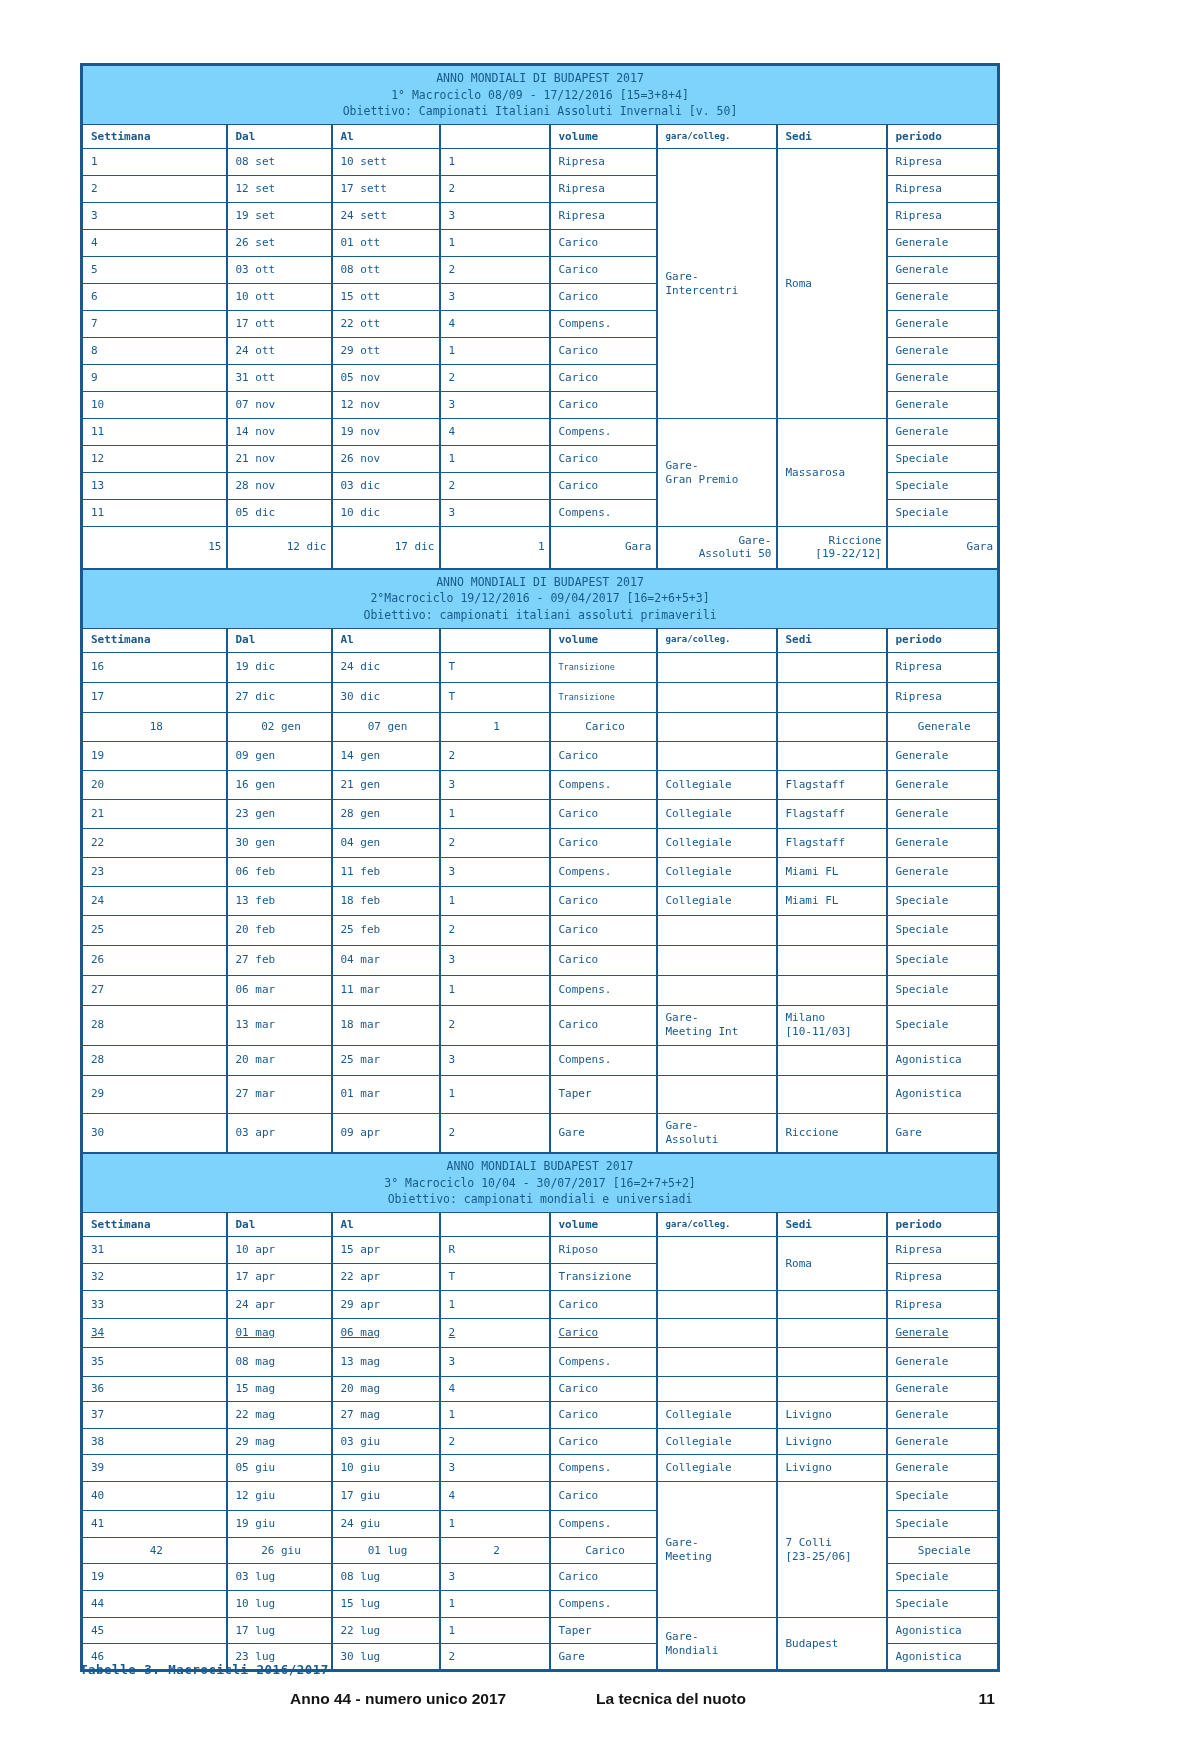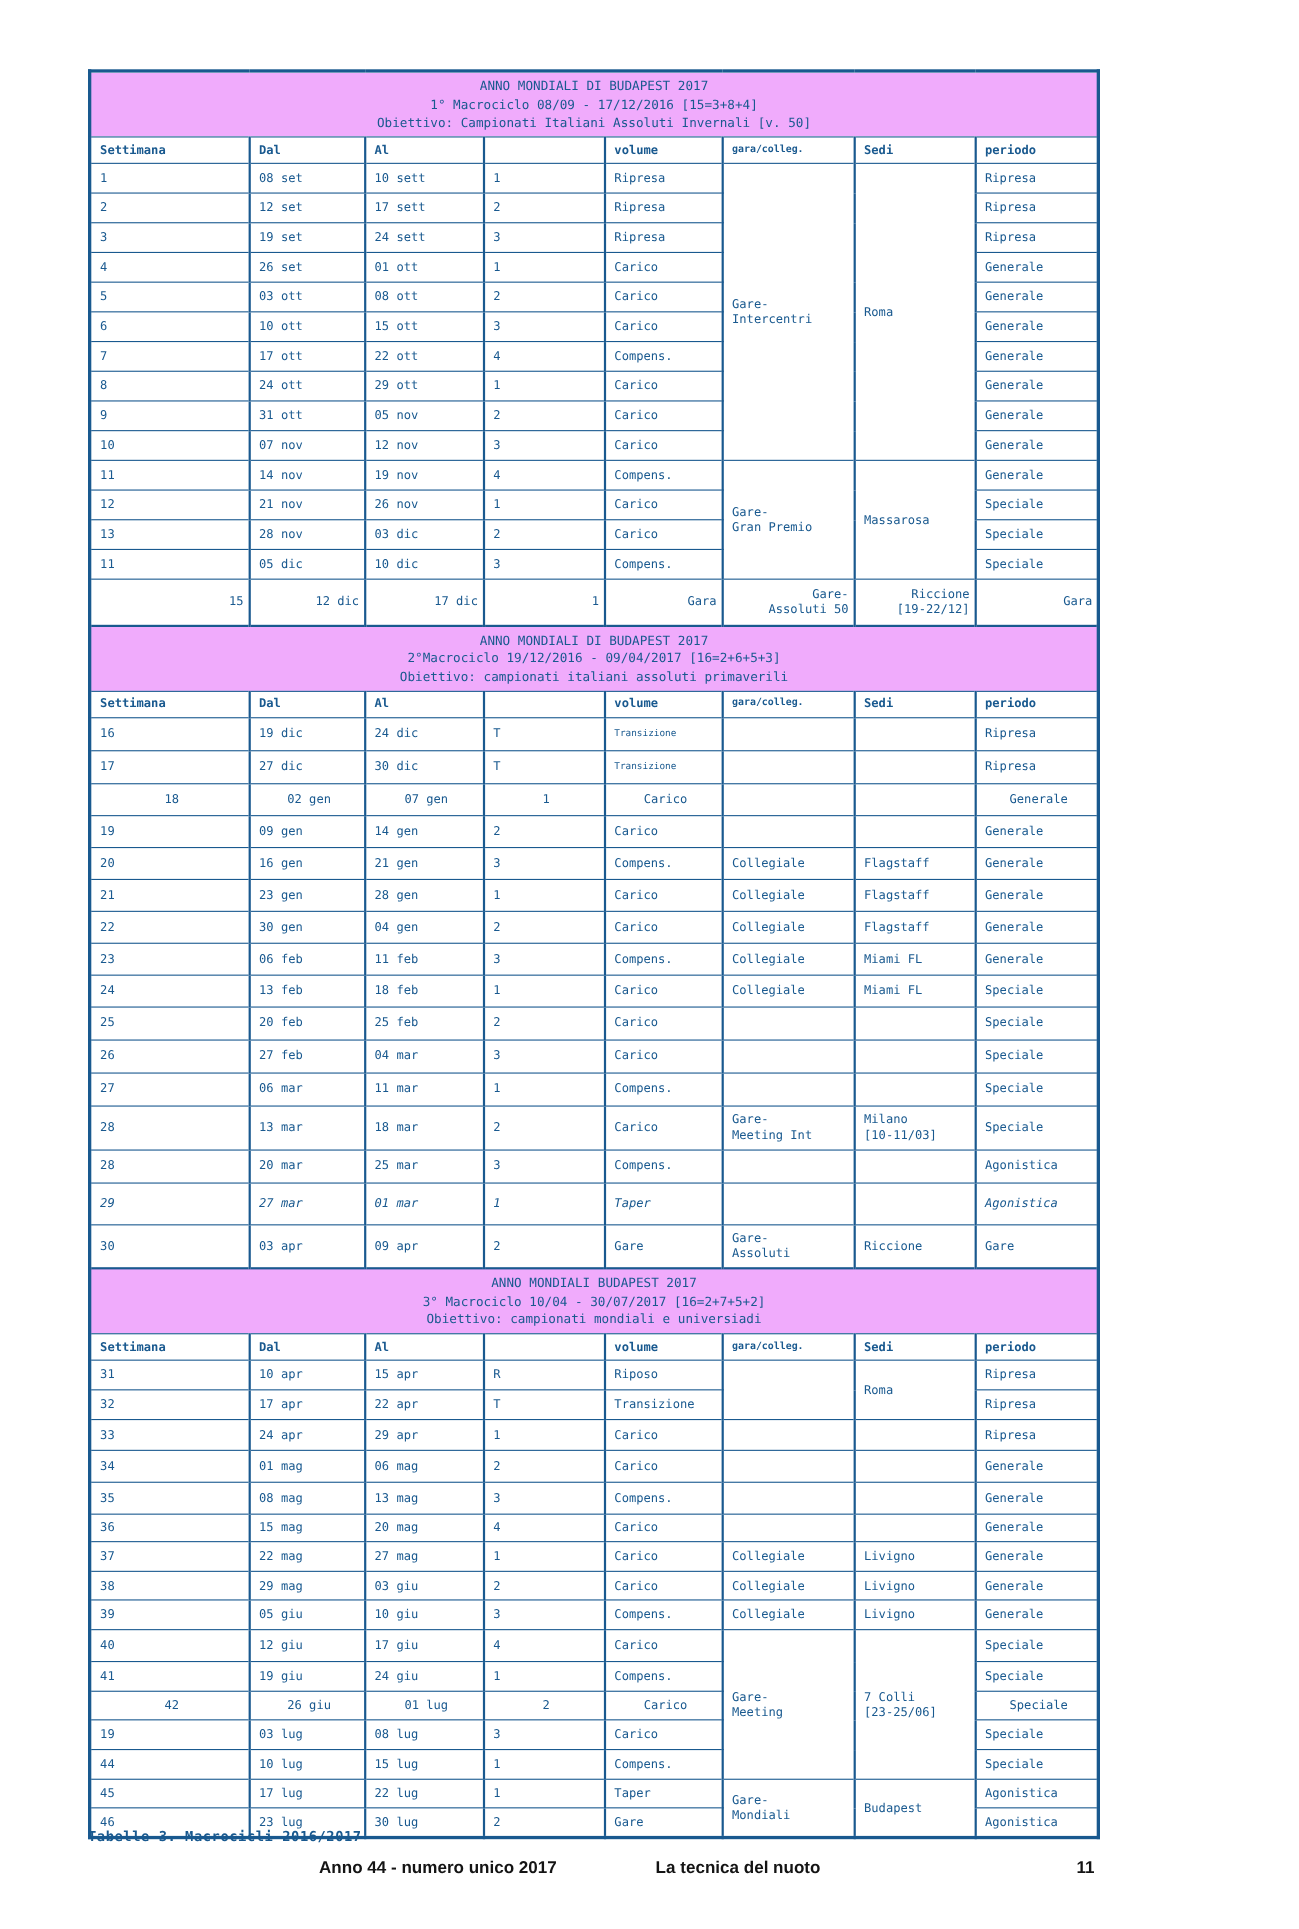--- a/index.html
+++ b/index.html
@@ -17,21 +17,21 @@
     border-left:2px solid #19598f;
     border-top:1px solid #19598f;
     font-size:11px;line-height:1.25;
     padding:1px 4px 1px 8px;
     vertical-align:middle;
     white-space:pre-line;
     overflow:hidden;
     color:#19598f;
   }
   td.band{
-    background:#f0abfc;
+    background:#7dd3fc;
     text-align:center;
     padding:4px 0;
     border-left:none;
     border-top:2px solid #19598f;
   }
   td.band div{font-size:11.5px;line-height:1.45;}
   td.colhdr{font-weight:bold;font-size:11px;}
   td.colhdr.hdr-small{font-size:9px;}
   td.small{font-size:8.5px;}
   .caption{
@@ -355,21 +355,21 @@
         <tr style="height: 30px;">
           <td>28</td>
           <td>20 mar</td>
           <td>25 mar</td>
           <td>3</td>
           <td>Compens.</td>
           <td></td>
           <td></td>
           <td>Agonistica</td>
         </tr>
-        <tr style="height: 38px; font-style: italic;">
+        <tr style="height: 38px;">
           <td>29</td>
           <td>27 mar</td>
           <td>01 mar</td>
           <td>1</td>
           <td>Taper</td>
           <td></td>
           <td></td>
           <td>Agonistica</td>
         </tr>
         <tr style="height: 40px;">
@@ -417,21 +417,21 @@
         <tr style="height: 28px;">
           <td>33</td>
           <td>24 apr</td>
           <td>29 apr</td>
           <td>1</td>
           <td>Carico</td>
           <td></td>
           <td></td>
           <td>Ripresa</td>
         </tr>
-        <tr style="height: 29px;">
+        <tr style="height: 29px; text-decoration: underline;">
           <td>34</td>
           <td>01 mag</td>
           <td>06 mag</td>
           <td>2</td>
           <td>Carico</td>
           <td></td>
           <td></td>
           <td>Generale</td>
         </tr>
         <tr style="height: 29px;">

